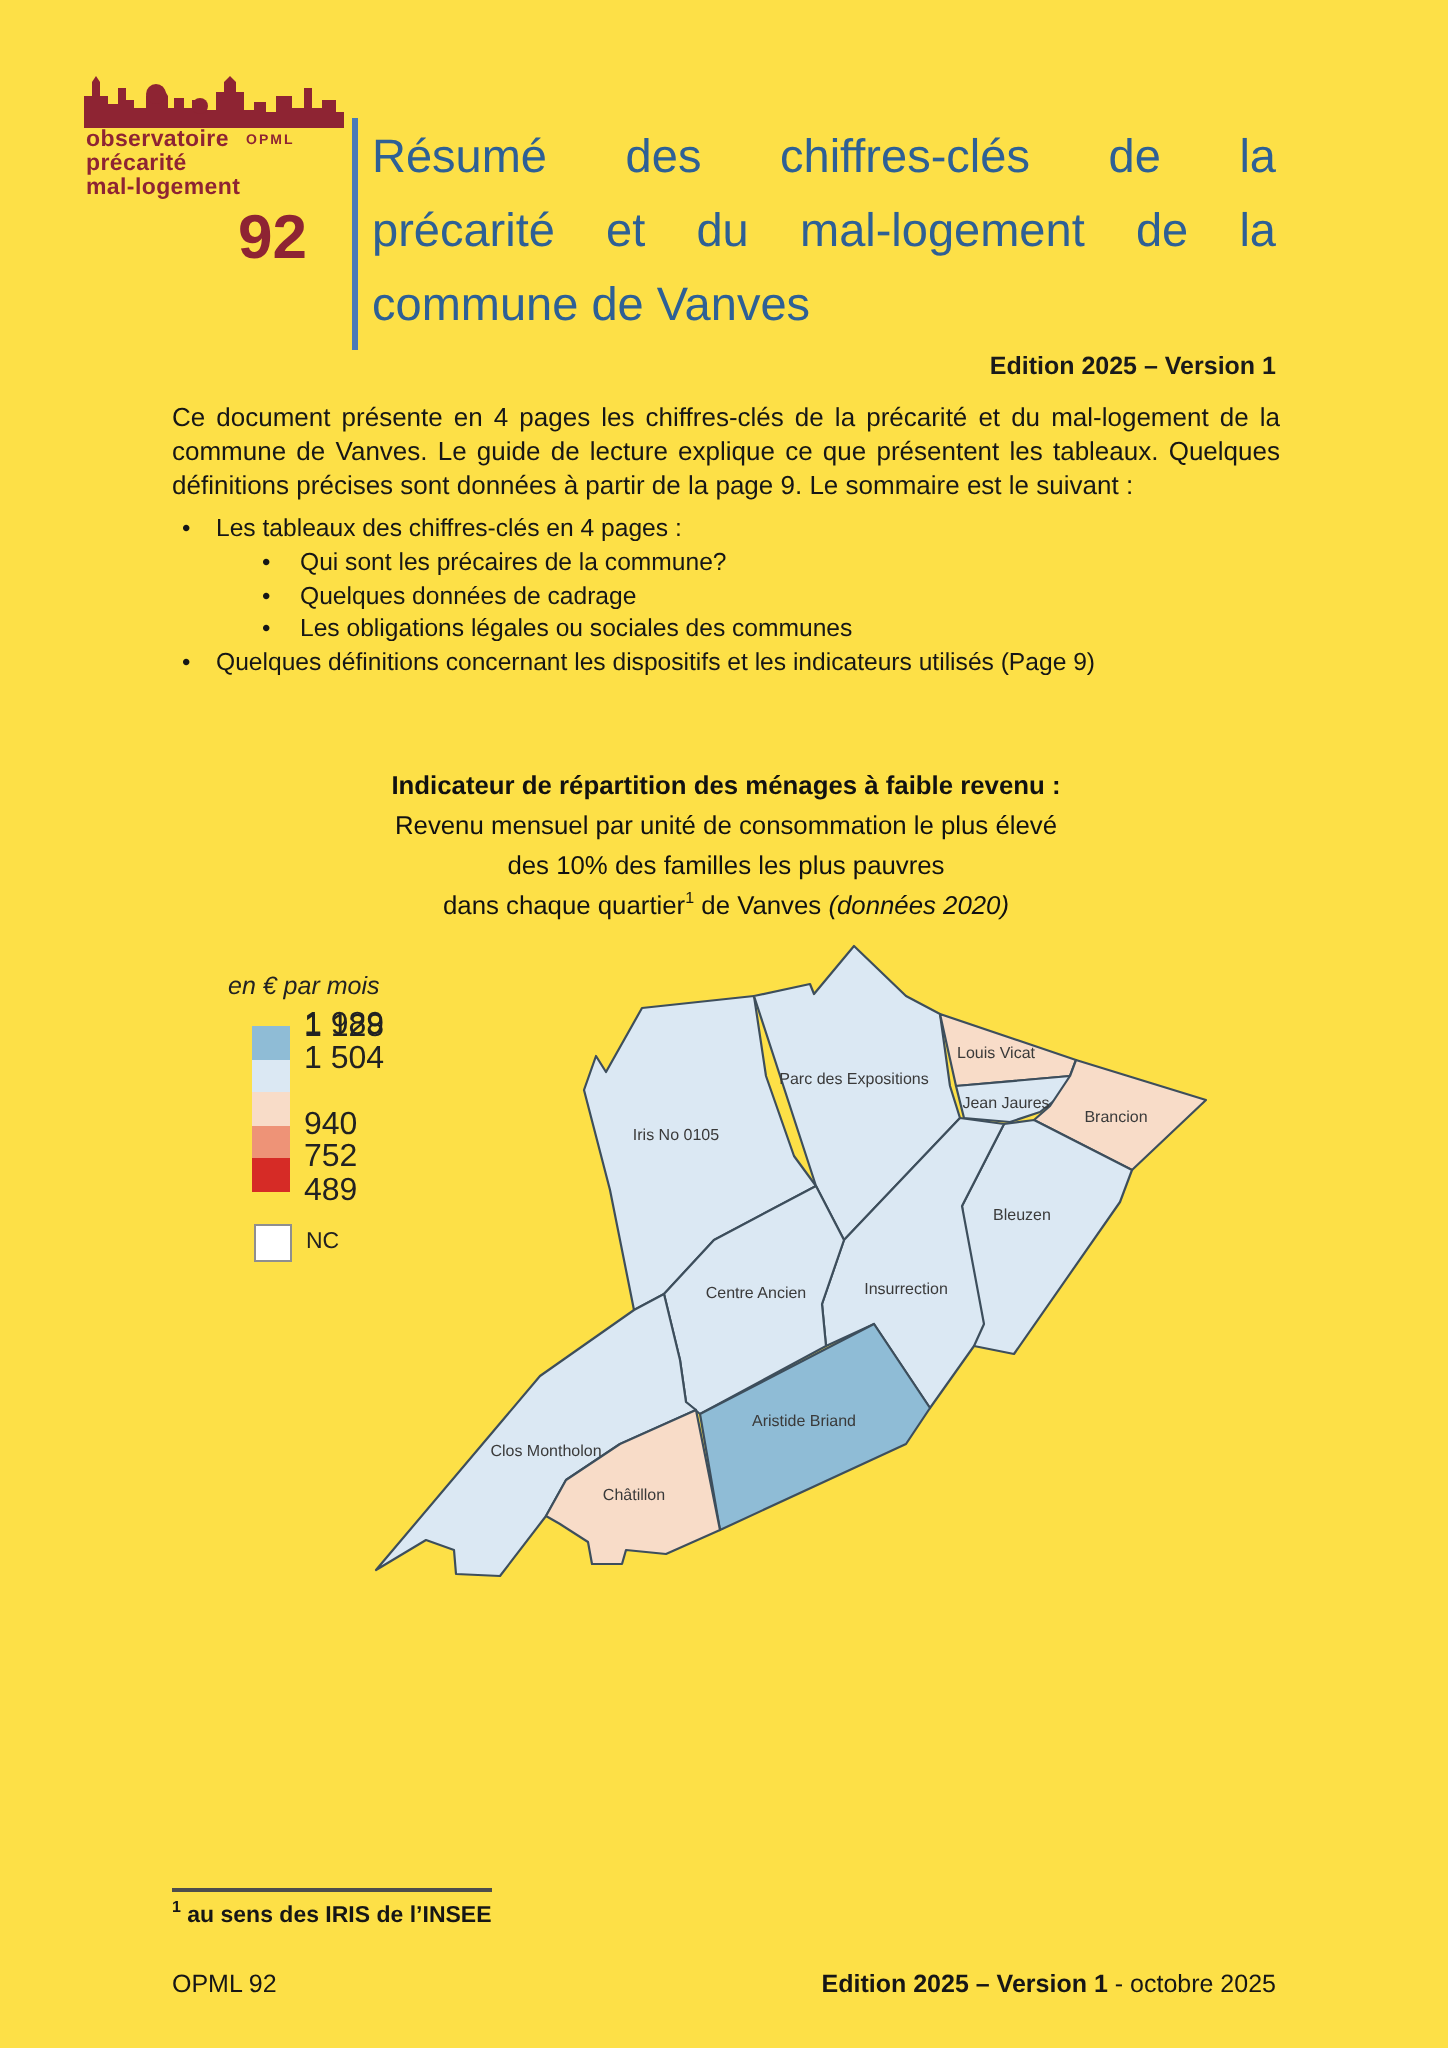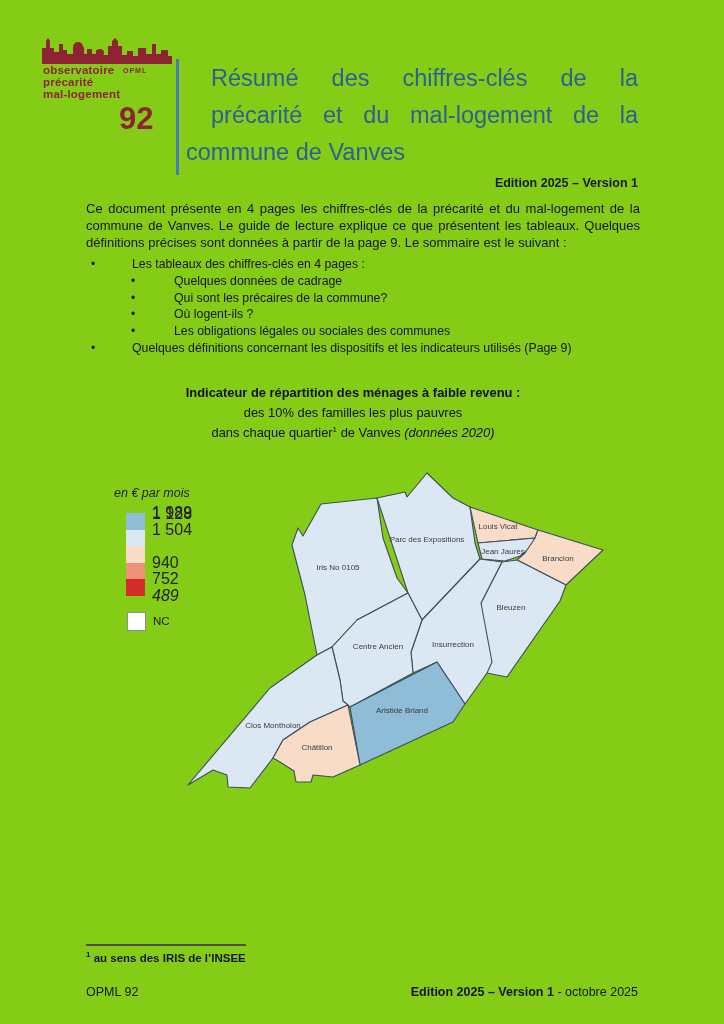--- a/index.html
+++ b/index.html
@@ -1,45 +1,45 @@
 <!DOCTYPE html>
 <html><head>
 <meta charset="utf-8">
 <style>
   * { margin:0; padding:0; box-sizing:border-box; }
   html,body { background:#ffffff; }
   body { font-family:"Liberation Sans", sans-serif; }
-  .page { position:relative; width:724px; height:1024px; background:#84cc16; overflow:hidden; }
+  .page { position:relative; width:724px; height:1024px; background:#fde047; overflow:hidden; }
 
   
   .logo { position:absolute; left:42px; top:34px; width:150px; color:#8e2433; }
   .logo svg { display:block; }
   .logo-text { position:absolute; left:1px; top:30px; font-size:11.5px; font-weight:600; line-height:12px; letter-spacing:.2px; }
   .logo-opml { position:absolute; left:81px; top:33px; font-size:7px; font-weight:bold; letter-spacing:1px; }
   .logo-92 { position:absolute; left:77px; top:38px; font-size:31px; font-weight:bold; line-height:28px;margin-top:33px; }
 
   
   .title-bar { position:absolute; left:176px; top:59px; width:3px; height:116px; background:#4a7ab8; }
   .title { position:absolute; left:186px; top:60px; width:452px; color:#2e6095; font-size:23.5px; line-height:37px; }
-  .title .jline { text-align:justify; text-align-last:justify;margin-left:25px; }
+  .title .jline { text-align:justify; text-align-last:justify; }
 
   .edition-top { position:absolute; right:86px; top:176px; font-size:12.5px; font-weight:600; color:#1a1a1a; }
 
   .intro { position:absolute; left:86px; top:200px; width:554px; font-size:13px; line-height:17px; color:#161616; text-align:justify; }
 
   .summary { position:absolute; left:86px; top:256px; width:554px; font-size:12.3px; color:#161616; }
   .li { position:relative; line-height:16.8px; }
-  .li .txt { display:inline-block;margin-left:24px; }
+  .li .txt { display:inline-block; }
   .l1 { padding-left:22px; }
   .l2 { padding-left:64px; }
   .li::before { content:"\2022"; position:absolute; font-size:12px; }
   .l1::before { left:5px; }
   .l2::before { left:45px; }
 
-  .map-heading { position:absolute; left:76px; top:383px; width:554px; text-align:center; font-size:12.9px; color:#111; line-height:20px; }
+  .map-heading { position:absolute; left:86px; top:383px; width:554px; text-align:center; font-size:12.9px; color:#111; line-height:20px; }
   .map-heading .mh-title { font-weight:bold; }
   .map-heading i { font-style:italic; }
   sup { font-size:8px; vertical-align:super; line-height:0; }
 
   
   .legend-title { position:absolute; left:114px; top:486px; font-size:12.5px; font-style:italic; color:#222; }
   .ramp { position:absolute; left:126px; top:513px; width:19px; }
   .ramp .band { width:19px; height:16.5px; }
   .ramp-val { position:absolute; left:152px; width:50px; font-size:16px; color:#222; line-height:14px; }
   .nc-box { position:absolute; left:127px; top:612px; width:19px; height:19px; background:#fff; border:1px solid #8f8f8f; }
@@ -82,48 +82,48 @@
       <div class="jline">précarité et du mal-logement de la</div>
       <div>commune de Vanves</div>
     </div>
 
   <div class="edition-top">Edition 2025 – Version 1</div>
 
   <div class="intro">Ce document présente en 4 pages les chiffres-clés de la précarité et du mal-logement de la commune de Vanves. Le guide de lecture explique ce que présentent les tableaux. Quelques définitions précises sont données à partir de la page 9. Le sommaire est le suivant :</div>
 
   <div class="summary" id="summary-list">
       <div class="li l1"><span class="txt">Les tableaux des chiffres-clés en 4 pages :</span></div>
+      <div class="li l2"><span class="txt">Qui sont les précaires de la commune?</span></div>
       <div class="li l2"><span class="txt">Quelques données de cadrage</span></div>
-      <div class="li l2"><span class="txt">Qui sont les précaires de la commune?</span></div>
-      <div class="li l2"><span class="txt">Où logent-ils ?</span></div>
       <div class="li l2"><span class="txt">Les obligations légales ou sociales des communes</span></div>
       <div class="li l1"><span class="txt">Quelques définitions concernant les dispositifs et les indicateurs utilisés (Page 9)</span></div>
     </div>
 
   <div class="map-heading">
     <div class="mh-title">Indicateur de répartition des ménages à faible revenu :</div>
+    <div>Revenu mensuel par unité de consommation le plus élevé</div>
     <div>des 10% des familles les plus pauvres</div>
     <div><span>dans chaque quartier</span><sup>1</sup><span> de Vanves </span><i>(données 2020)</i></div>
   </div>
 
   <div class="legend-title">en € par mois</div>
   <div class="ramp" id="ramp">
       <div class="band" style="background: rgb(143, 188, 214);"></div>
       <div class="band" style="background: rgb(219, 232, 243);"></div>
       <div class="band" style="background: rgb(248, 220, 200);"></div>
       <div class="band" style="background: rgb(238, 147, 119);"></div>
       <div class="band" style="background: rgb(214, 43, 38);"></div>
     </div>
   <div id="ramp-values">
       <div class="ramp-val" style="top: 506px;">1 989</div>
       <div class="ramp-val" style="top: 522.5px;">1 504</div>
       <div class="ramp-val" style="top: 507px;">1 128</div>
       <div class="ramp-val" style="top: 555.5px;">940</div>
       <div class="ramp-val" style="top: 572px;">752</div>
-      <div class="ramp-val" style="top: 588.5px; font-style: italic;">489</div>
+      <div class="ramp-val" style="top: 588.5px;">489</div>
     </div>
   <div class="nc-box"></div>
   <div class="nc-label">NC</div>
 
   <div class="map-wrap">
     <svg id="map-svg" width="500" height="350" viewBox="0 0 500 350">
         <polygon points="151,49 207,43 213,83 227,123 238,138 187,165 162,192 147,200 135,140 122,90 128,73 133,81" fill="#dbe8f3" stroke="#3d4e5c" stroke-width="1.1" stroke-linejoin="round"></polygon>
         <polygon points="207,43 235,37 237,42 257,18 283,43 300,52 305,88 310,104 252,165 238,138" fill="#dbe8f3" stroke="#3d4e5c" stroke-width="1.1" stroke-linejoin="round"></polygon>
         <polygon points="300,52 368,75 365,83 308,88" fill="#f8dcc8" stroke="#3d4e5c" stroke-width="1.1" stroke-linejoin="round"></polygon>
         <polygon points="308,88 365,83 360,93 350,101 335,106 312,104" fill="#dbe8f3" stroke="#3d4e5c" stroke-width="1.1" stroke-linejoin="round"></polygon>

